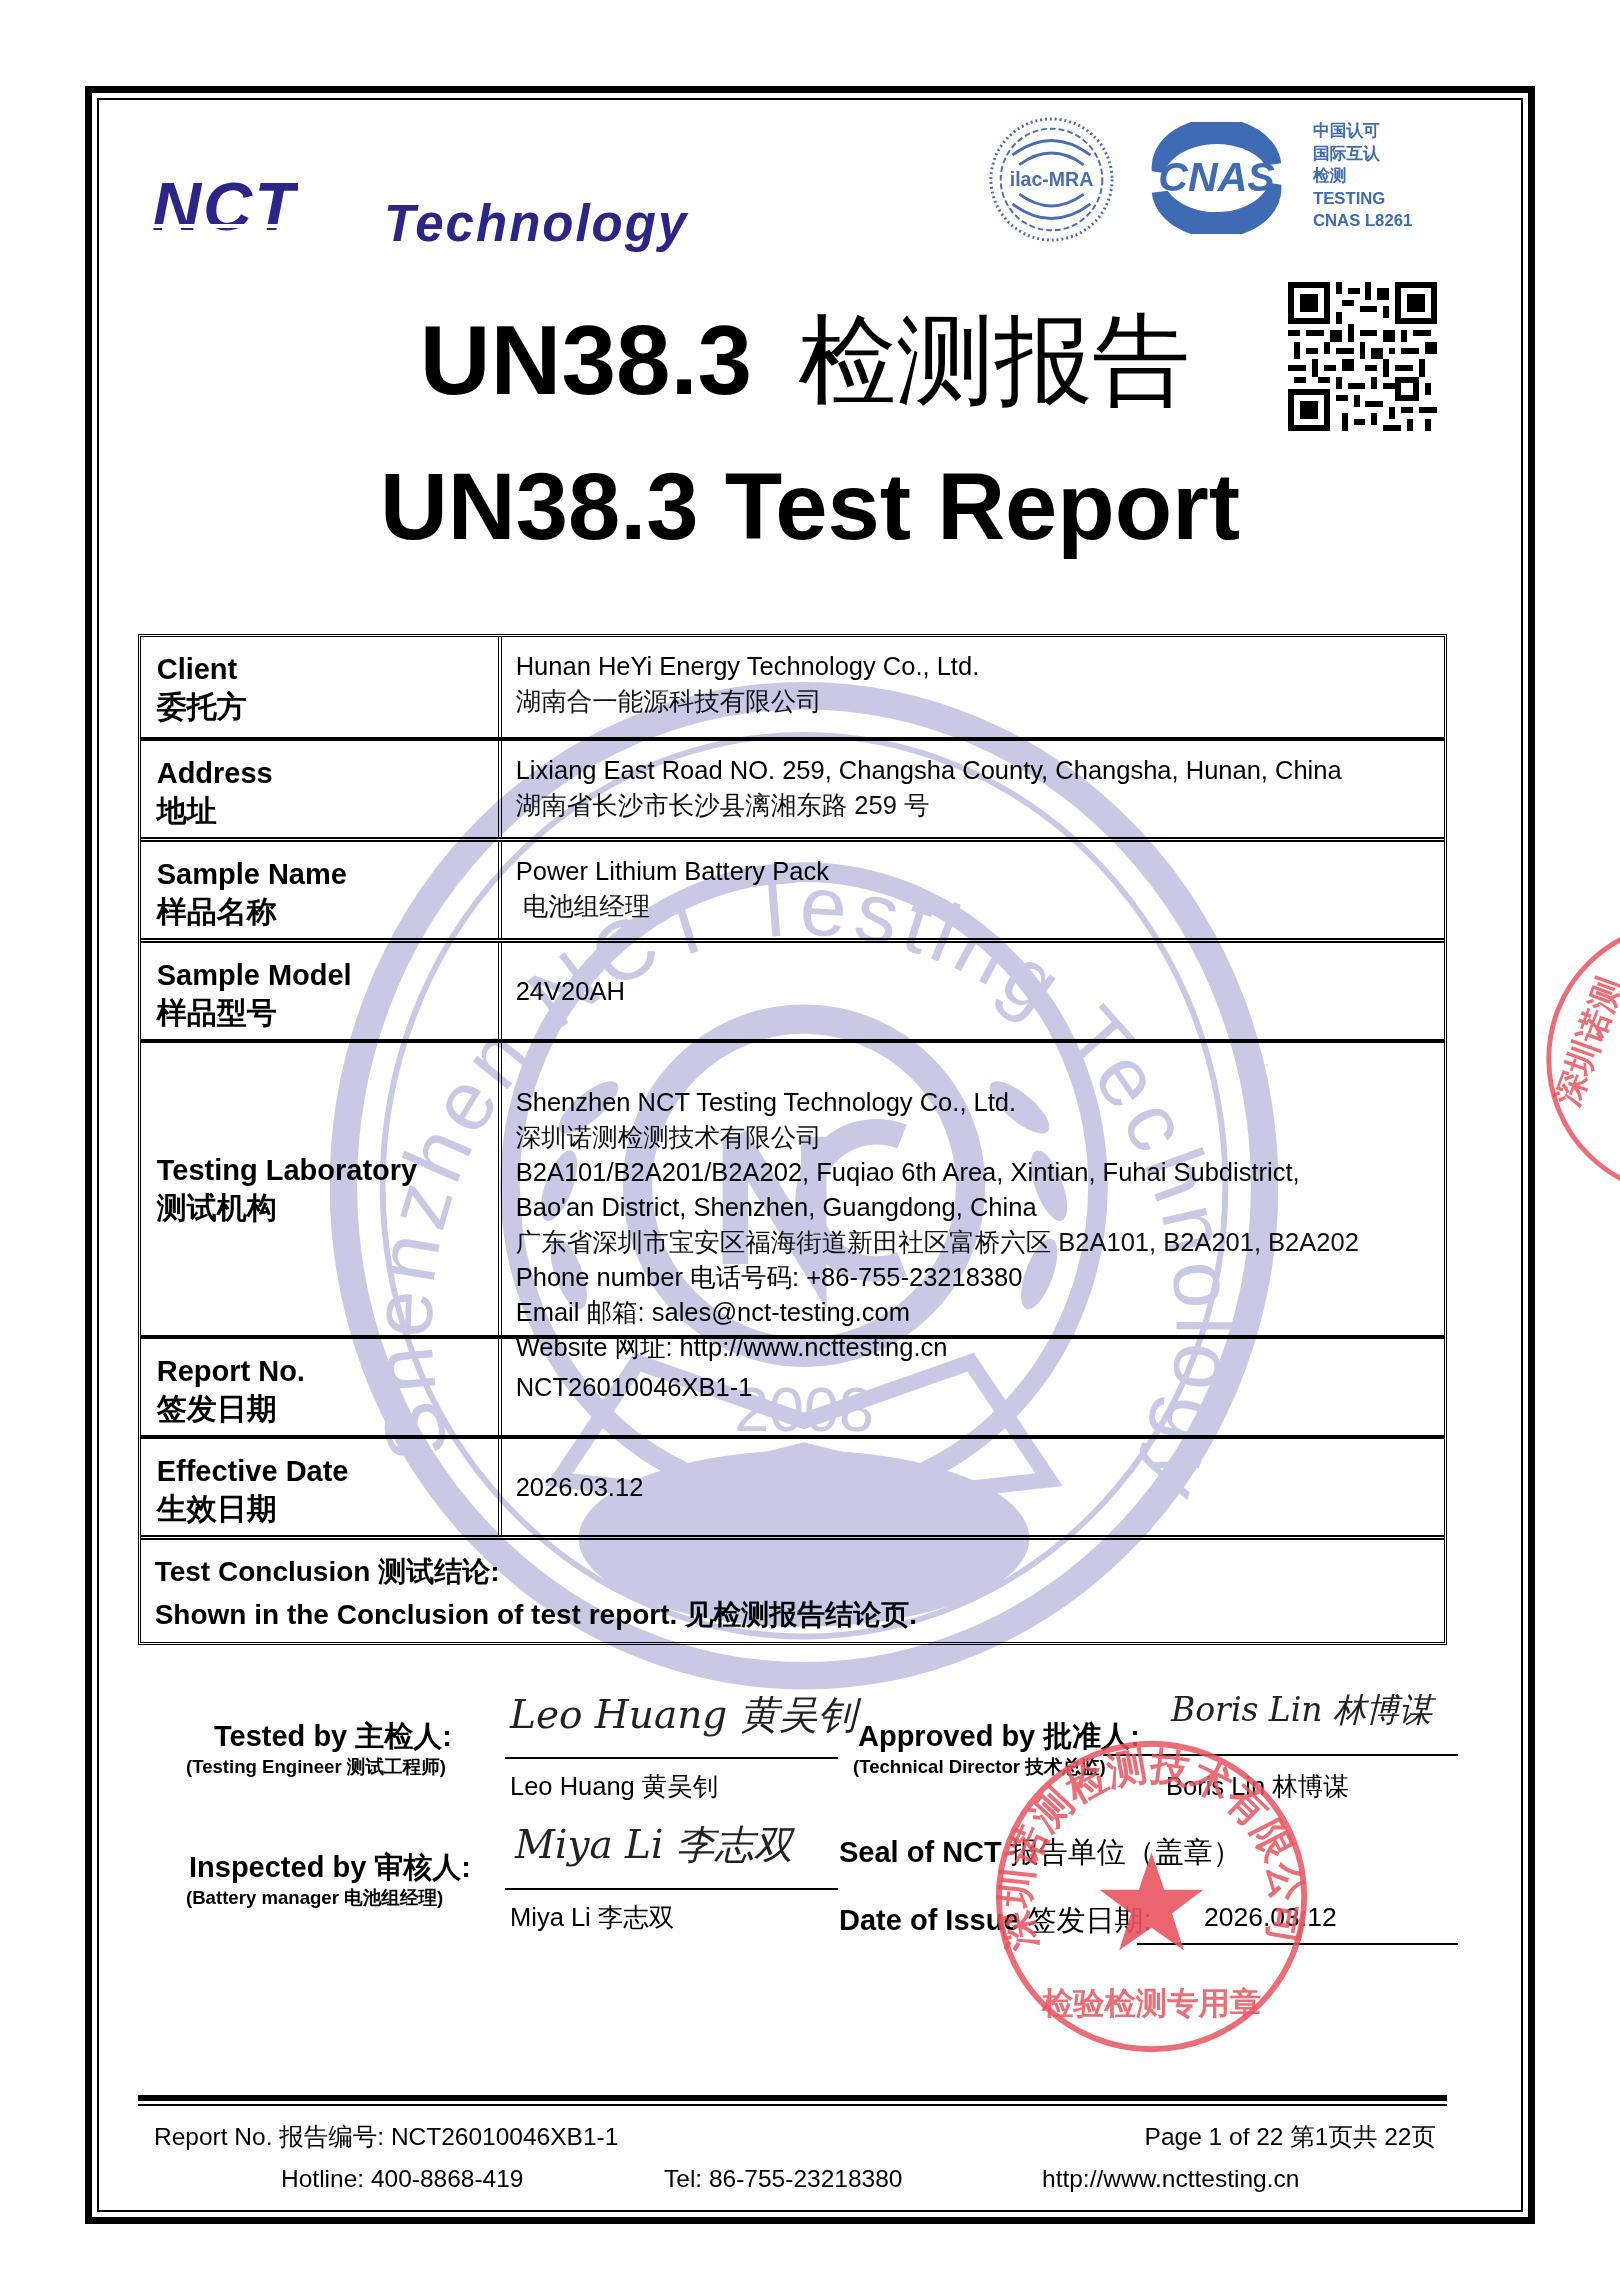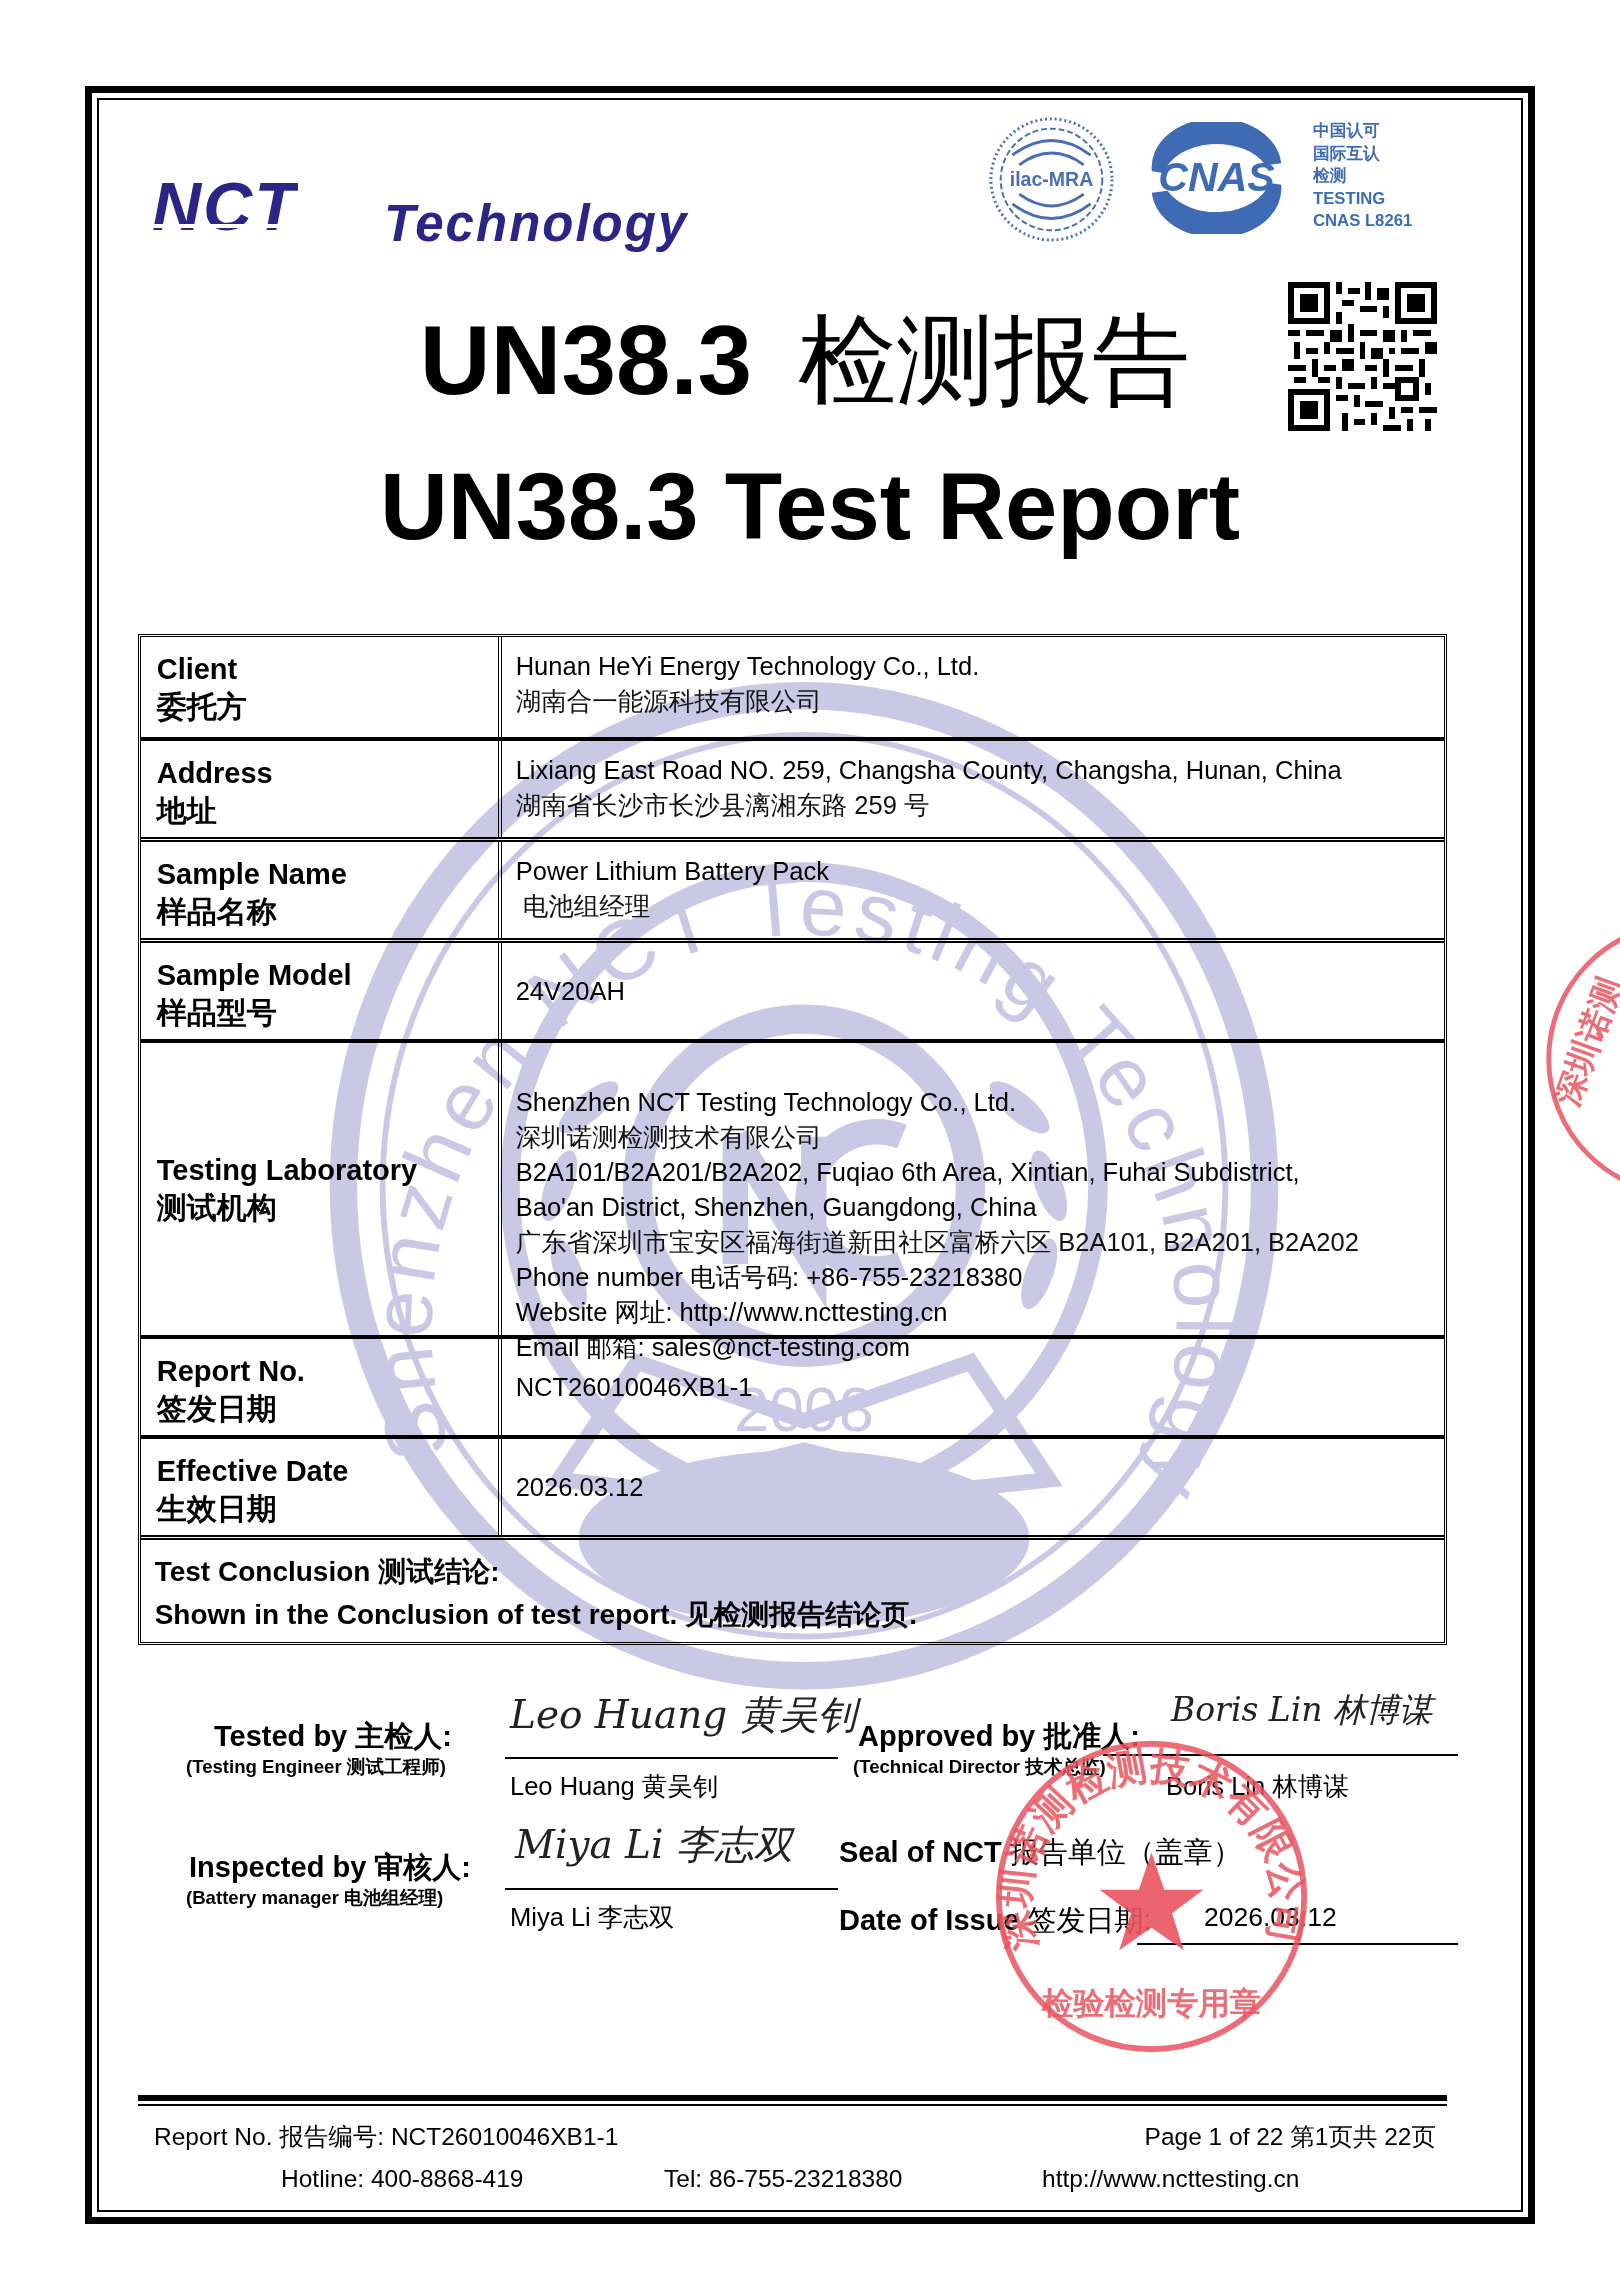--- a/index.html
+++ b/index.html
@@ -254,22 +254,22 @@
       <div>Testing Laboratory</div>
       <div class="cn">测试机构</div>
     </div>
     <div class="cell-value" style="padding-top:3.9px; line-height:35px;margin-top:38px;">
       <div class="line">Shenzhen NCT Testing Technology Co., Ltd.</div>
       <div class="line cn">深圳诺测检测技术有限公司</div>
       <div class="line">B2A101/B2A201/B2A202, Fuqiao 6th Area, Xintian, Fuhai Subdistrict,</div>
       <div class="line">Bao'an District, Shenzhen, Guangdong, China</div>
       <div class="line cn">广东省深圳市宝安区福海街道新田社区富桥六区 B2A101, B2A201, B2A202</div>
       <div class="line">Phone number 电话号码: +86-755-23218380</div>
+      <div class="line">Email 邮箱: sales@nct-testing.com</div>
       <div class="line">Website 网址: http://www.ncttesting.cn</div>
-      <div class="line">Email 邮箱: sales@nct-testing.com</div>
     </div>
   </div>
 
   <div class="row" style="height:100px;">
     <div class="cell-label">
       <div>Report No.</div>
       <div class="cn">签发日期</div>
     </div>
     <div class="cell-value center-v">
       <div class="line">NCT26010046XB1-1</div>

